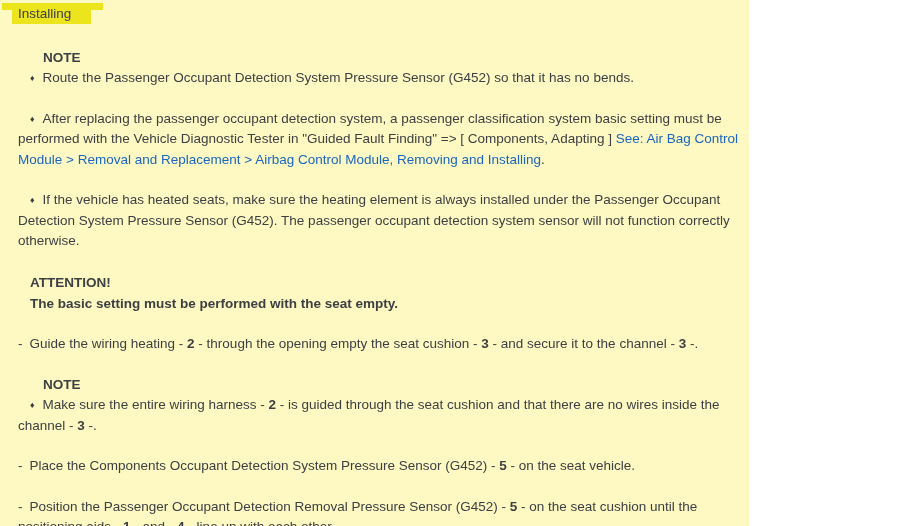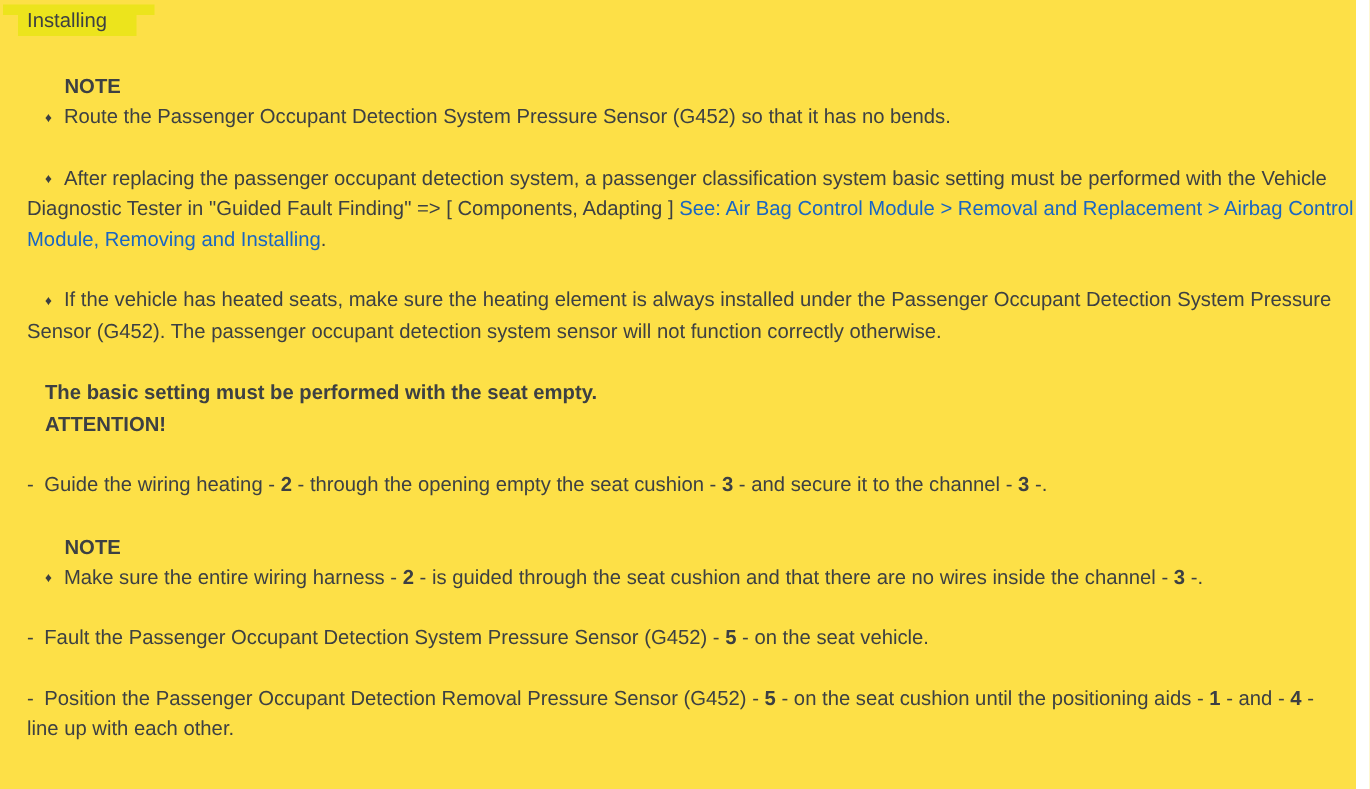--- a/index.html
+++ b/index.html
@@ -1,19 +1,19 @@
 <!DOCTYPE html>
 <html><head>
 <meta charset="utf-8">
 <style>
   html,body{margin:0;padding:0;background:#fff;}
   .page{
     position:relative;
-    width:904px;height:526px;
-    background:#fde047;
+    width:749px;height:526px;
+    background:#fef9c3;
     overflow:hidden;
     font-family:"Liberation Sans", sans-serif;
     font-size:13.5px;
     color:#3d4043;
   }
   .hl-wrap{position:relative;height:27px;margin-bottom:20px;}
   .marker{position:absolute;left:0;top:0;}
   .title{position:absolute;left:18px;top:6px;line-height:16px;}
   .note-heading{margin:0 0 0 30px;font-weight:700;line-height:21px;padding-left:13px;}
   .bullet{margin:0 0 20px 18px;text-indent:12px;line-height:20.5px;}
@@ -38,26 +38,26 @@
   </div>
 
   <div class="note-heading">NOTE</div>
   <p class="bullet"><span class="diamond">♦</span><span><span>Route the Passenger Occupant Detection System Pressure Sensor (G452) so that it has no bends.</span></span></p>
 
   <p class="bullet"><span class="diamond">♦</span><span><span>After replacing the passenger occupant detection system, a passenger classification system basic setting must be performed with the Vehicle Diagnostic Tester in "Guided Fault Finding" =&gt; [ Components, Adapting ] </span><a class="link" href="#">See: Air Bag Control Module &gt; Removal and Replacement &gt; Airbag Control Module, Removing and Installing</a><span>.</span></span></p>
 
   <p class="bullet"><span class="diamond">♦</span><span><span>If the vehicle has heated seats, make sure the heating element is always installed under the Passenger Occupant Detection System Pressure Sensor (G452). The passenger occupant detection system sensor will not function correctly otherwise.</span></span></p>
 
   <div class="attention">
+    <div>ATTENTION!</div>
     <div>The basic setting must be performed with the seat empty.</div>
-    <div>ATTENTION!</div>
   </div>
 
   <p class="step"><span class="dash">-</span><span><span>Guide the wiring heating - </span><strong>2</strong><span> - through the opening empty the seat cushion - </span><strong>3</strong><span> - and secure it to the channel - </span><strong>3</strong><span> -.</span></span></p>
 
   <div class="note-heading">NOTE</div>
   <p class="bullet"><span class="diamond">♦</span><span><span>Make sure the entire wiring harness - </span><strong>2</strong><span> - is guided through the seat cushion and that there are no wires inside the channel - </span><strong>3</strong><span> -.</span></span></p>
 
-  <p class="step"><span class="dash">-</span><span><span>Fault the Passenger Occupant Detection System Pressure Sensor (G452) - </span><strong>5</strong><span> - on the seat vehicle.</span></span></p>
+  <p class="step"><span class="dash">-</span><span><span>Place the Components Occupant Detection System Pressure Sensor (G452) - </span><strong>5</strong><span> - on the seat vehicle.</span></span></p>
 
   <p class="step"><span class="dash">-</span><span><span>Position the Passenger Occupant Detection Removal Pressure Sensor (G452) - </span><strong>5</strong><span> - on the seat cushion until the positioning aids - </span><strong>1</strong><span> - and - </span><strong>4</strong><span> - line up with each other.</span></span></p>
 
 </div>
 
 </body></html>

